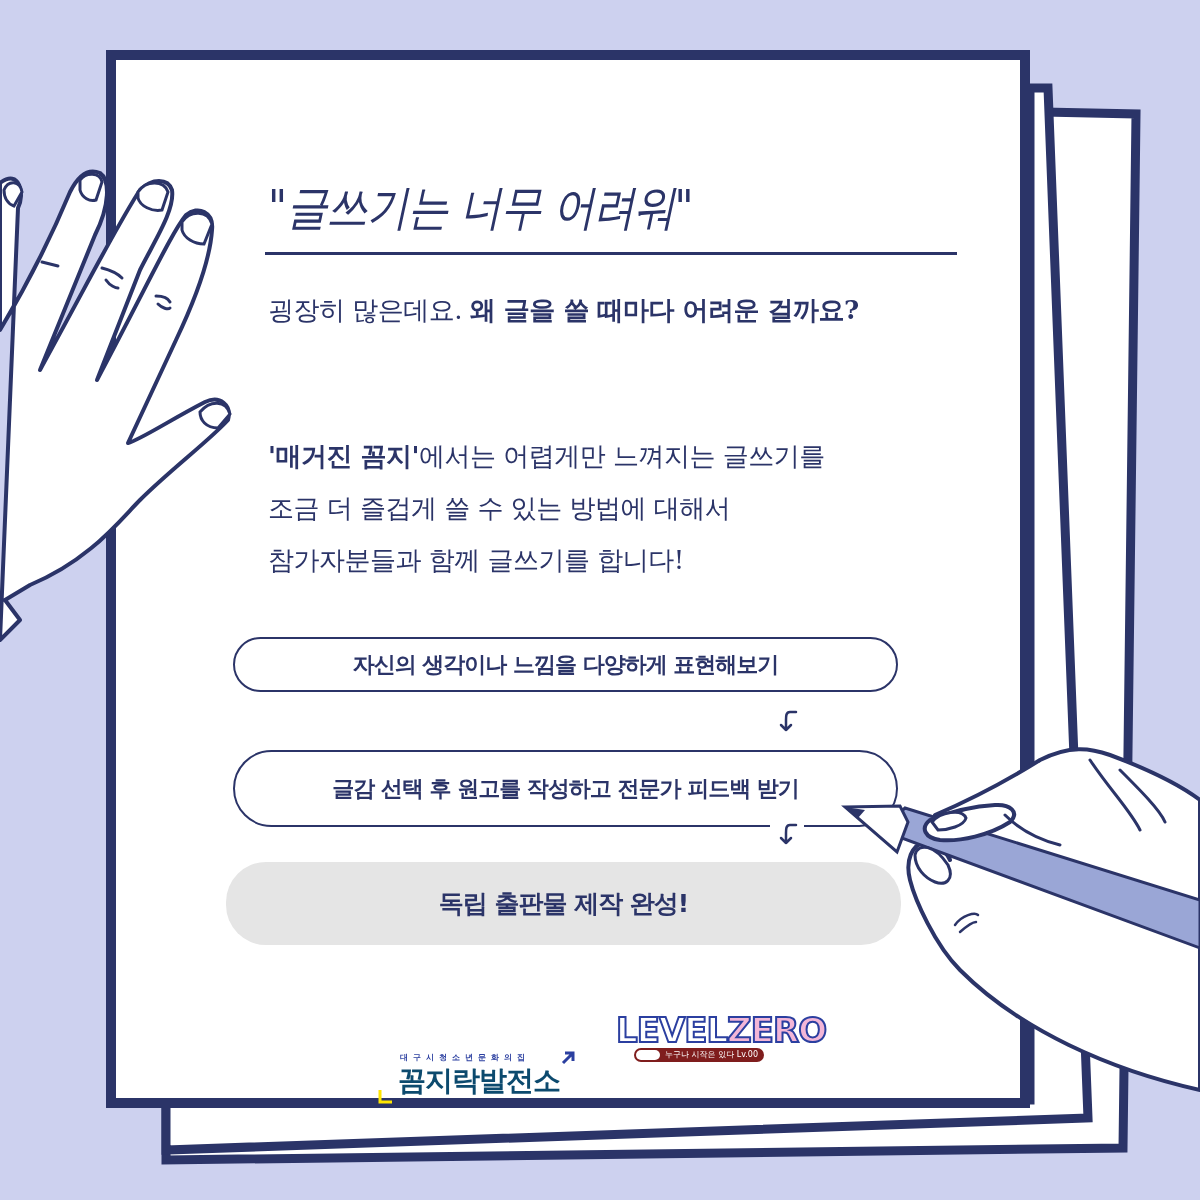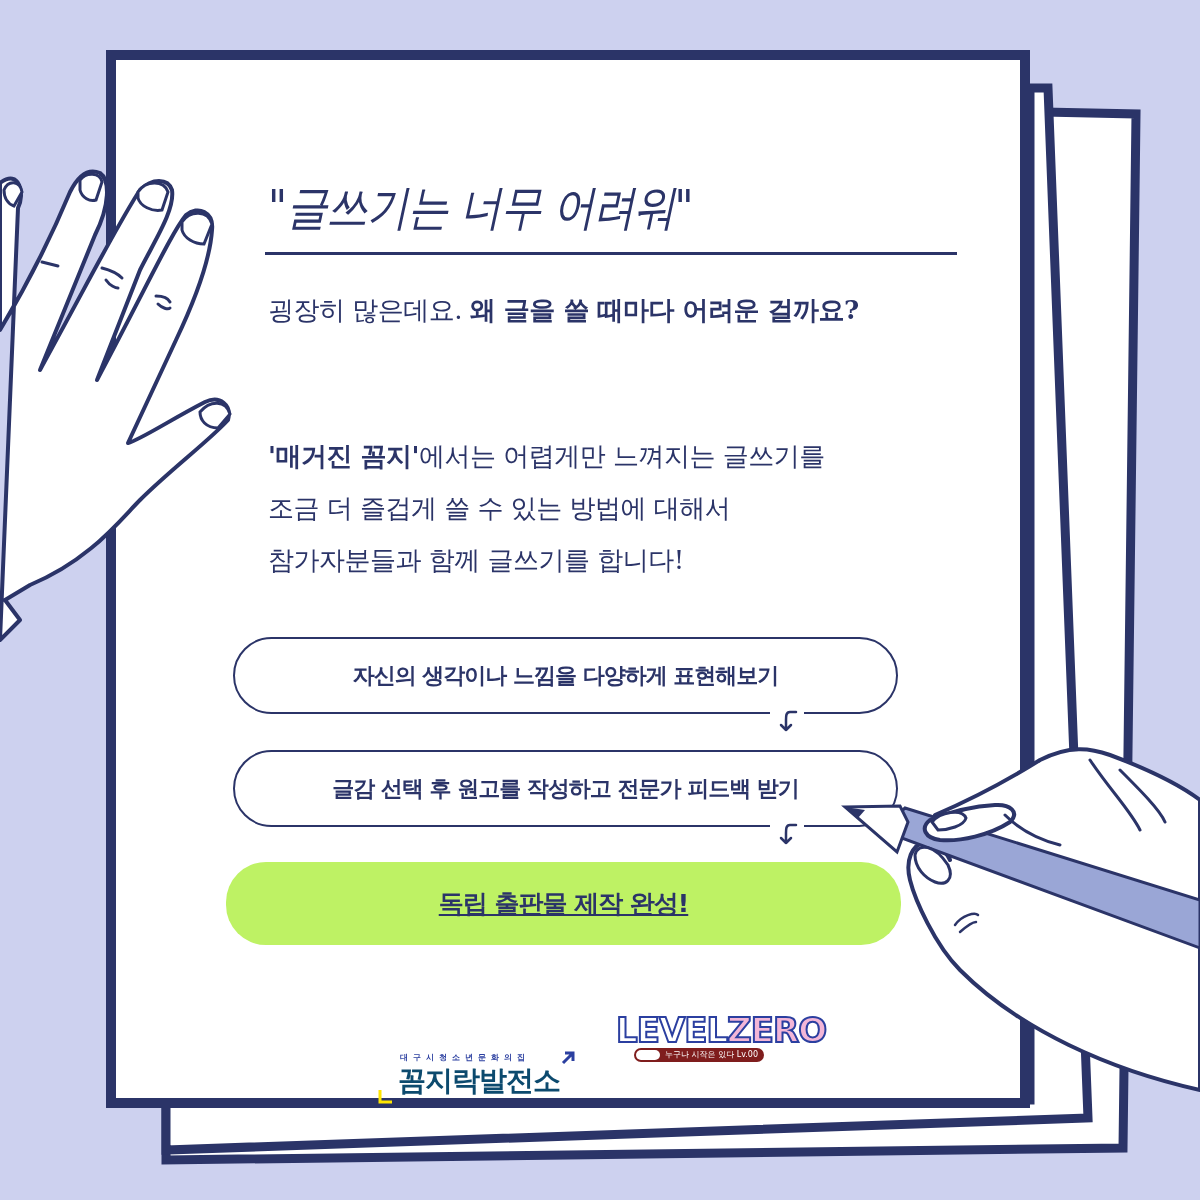--- a/index.html
+++ b/index.html
@@ -27,21 +27,21 @@
     position: absolute; left: 268px; font-family: "DejaVu Serif", serif;
     font-size: 26px; line-height: 52px; color: #2b3468; white-space: nowrap; letter-spacing: -0.5px;
   }
   .para b { font-weight: bold; }
   .pill {
     position: absolute; box-sizing: border-box; border: 2.5px solid #2b3468; border-radius: 40px;
     background: #fff; display: flex; align-items: center; justify-content: center;
     font-family: "DejaVu Sans", sans-serif; font-weight: bold; font-size: 22px; color: #2b3468;
     letter-spacing: -1px;
   }
-  .pill.filled { background: #bef264; border: none; font-size: 25px; text-decoration: underline; }
+  .pill.filled { background: #e5e5e5; border: none; font-size: 25px; }
   .arrow { position: absolute; }
   .logo1 { position: absolute; left: 378px; top: 1012px; width: 205px; height: 60px; margin-top: 36px; }
   .logo1 .sub {
     position: absolute; left: 22px; top: 4px; font-size: 8px; letter-spacing: 5px; color: #2b3fa0; font-weight: bold;
     white-space: nowrap;
   }
   .logo1 .main {
     position: absolute; left: 20px; top: 14px; font-size: 28px; font-weight: bold; color: #0c4a6e;
     letter-spacing: -1px; white-space: nowrap;
   }
@@ -93,21 +93,21 @@
 <div class="para" style="top:284px;">
   <div><span>굉장히 많은데요. </span><b>왜 글을 쓸 때마다 어려운 걸까요?</b></div>
 </div>
 
 <div class="para" style="top:430px;">
   <div><b>'매거진 꼼지'</b><span>에서는 어렵게만 느껴지는 글쓰기를</span></div>
   <div>조금 더 즐겁게 쓸 수 있는 방법에 대해서</div>
   <div>참가자분들과 함께 글쓰기를 합니다!</div>
 </div>
 
-<div class="pill" style="left:233px; top:637px; width:665px; height:77px;">
+<div class="pill" style="left:233px; top:637px; width:665px; height:55px;">
   <span>자신의 생각이나 느낌을 다양하게 표현해보기</span>
 </div>
 <svg class="arrow" style="left:770px; top:708px;" width="34" height="28" viewBox="0 0 34 28">
   <rect x="0" y="0" width="34" height="8" fill="#ffffff"></rect>
   <path d="M26,4 L20,4 C16,4 16,8 16,12 L16,22 M11,17 L16,22 L21,17" stroke="#2b3468" stroke-width="2.5" fill="none" stroke-linecap="round" stroke-linejoin="round"></path>
 </svg>
 
 <div class="pill" style="left:233px; top:750px; width:665px; height:77px;">
   <span>글감 선택 후 원고를 작성하고 전문가 피드백 받기</span>
 </div>

